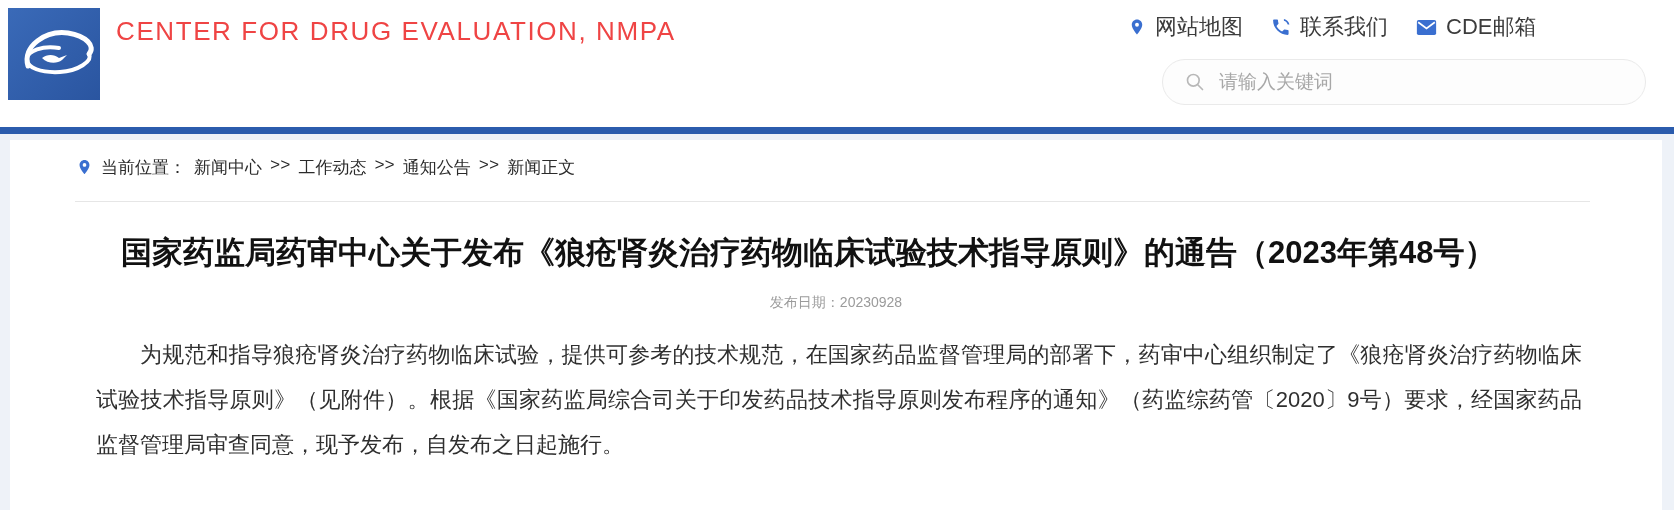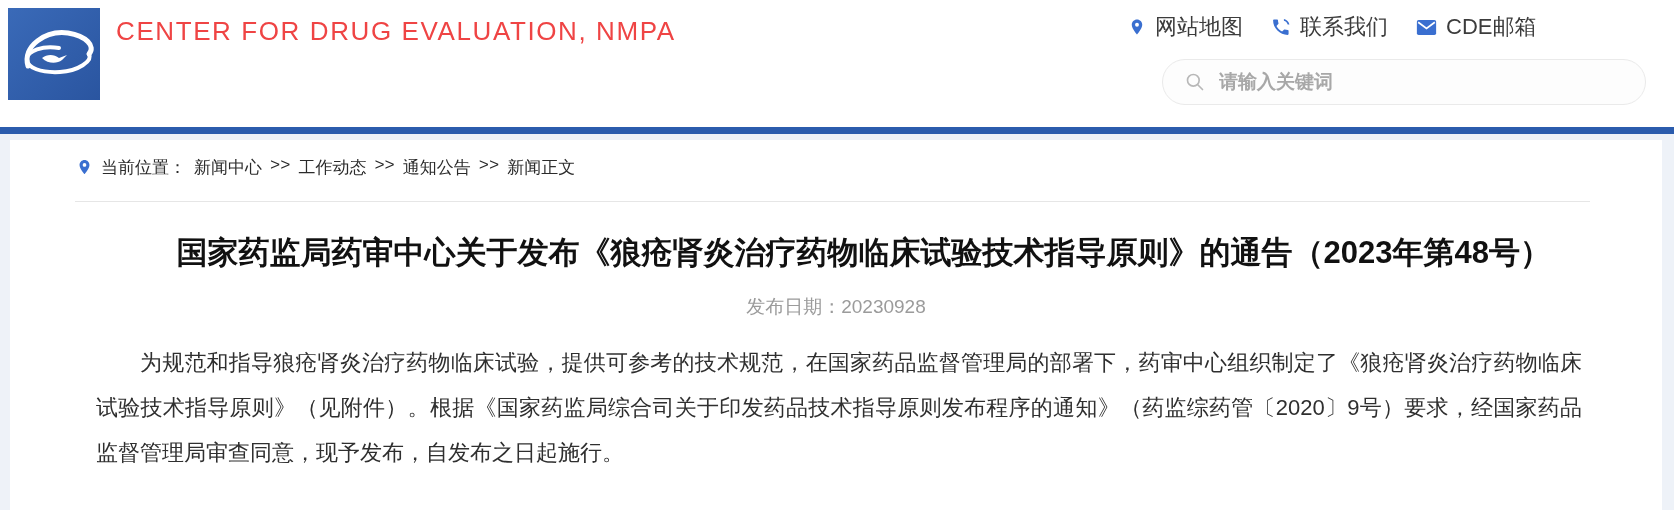--- a/index.html
+++ b/index.html
@@ -17,39 +17,39 @@
   .header-right { position:absolute; right:26px; top:12px; width:520px; }
   .quick-links { display:flex; gap:28px; align-items:center; }
   .quick-link { display:flex; align-items:center; gap:9px; font-size:22px; color:#3c3c3c; text-decoration:none; cursor:pointer; }
   .quick-link .icon { display:flex; }
 
   .search { position:relative; margin-top:17px; margin-left:34px; width:484px; height:46px;
             background:#fdfdfd; border:1px solid #eaeaea; border-radius:23px;
             display:flex; align-items:center; }
   .search .icon { margin-left:22px; display:flex; }
   .search input { flex:1; height:100%; border:none; outline:none; background:transparent;
-                  font-size:19px; color:#14532d; padding:0 14px; font-family:inherit;font-weight:bold; }
+                  font-size:19px; color:#14532d; padding:0 14px; font-family:inherit; }
   .search input::placeholder { color:#a8a8a8; }
   .search button { position:absolute; right:-1px; top:-1px; height:48px; width:124px;
                    border:none; border-radius:24px; background:#f8a52b; color:#ffffff;
                    font-size:20px; cursor:pointer; font-family:inherit; }
 
   .blue-bar { width:100%; height:7px; background:#2b5cad; }
 
   
   .content-wrap { width:100%; height:376px; background:#eef2f8; padding:6px 12px 0 10px; }
   .card { background:#ffffff; width:100%; height:100%; padding-top:16px; }
 
   .breadcrumb { display:flex; align-items:flex-start; gap:8px; margin-left:66px; font-size:17px; color:#2b2b2b;font-family:Liberation Mono, monospace; }
   .crumb-item { cursor:pointer; }
   .divider { border:none; border-top:1px solid #e6e6e6; margin:18px 72px 0 65px; }
 
-  .article-title { margin:26px auto 16px; max-width:1430px; text-align:right;
+  .article-title { margin:26px auto 16px; max-width:1430px; text-align:left;
                    font-size:31px; font-weight:700; color:#111111; line-height:50px; }
-  .publish-date { margin-top:13px; text-align:center; font-size:19px; color:#9b9b9b; }
+  .publish-date { margin-top:13px; text-align:center; font-size:14px; color:#9b9b9b; }
 
   .article-body { margin:20px 80px 0 86px; font-size:22px; line-height:45px; color:#2f2f2f;
                   text-indent:2em; text-align:justify; }
 </style>
 </head>
 <body>
 
 <header class="site-header">
   <div class="brand">
     <div class="logo">

